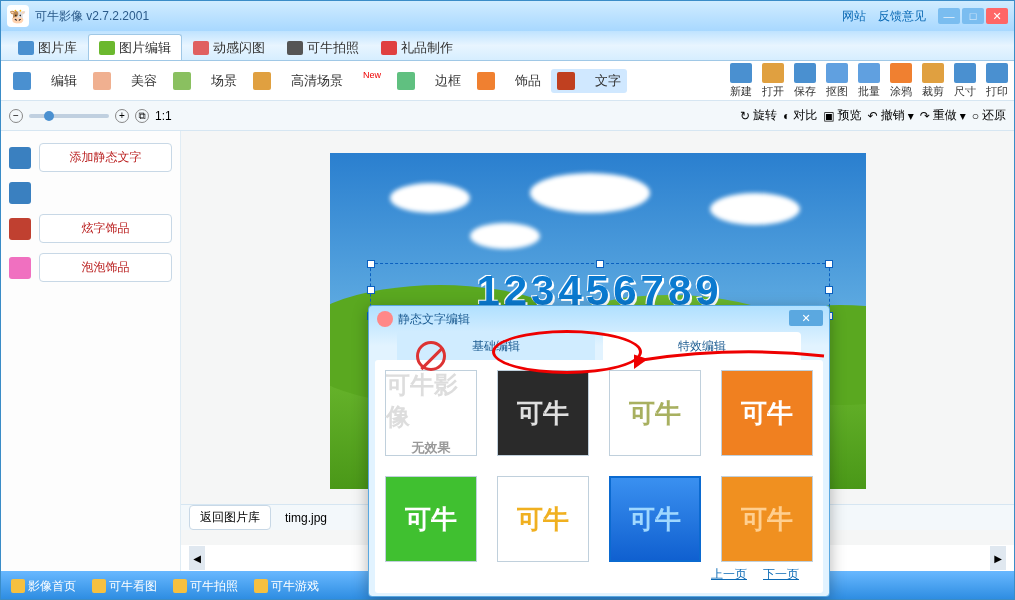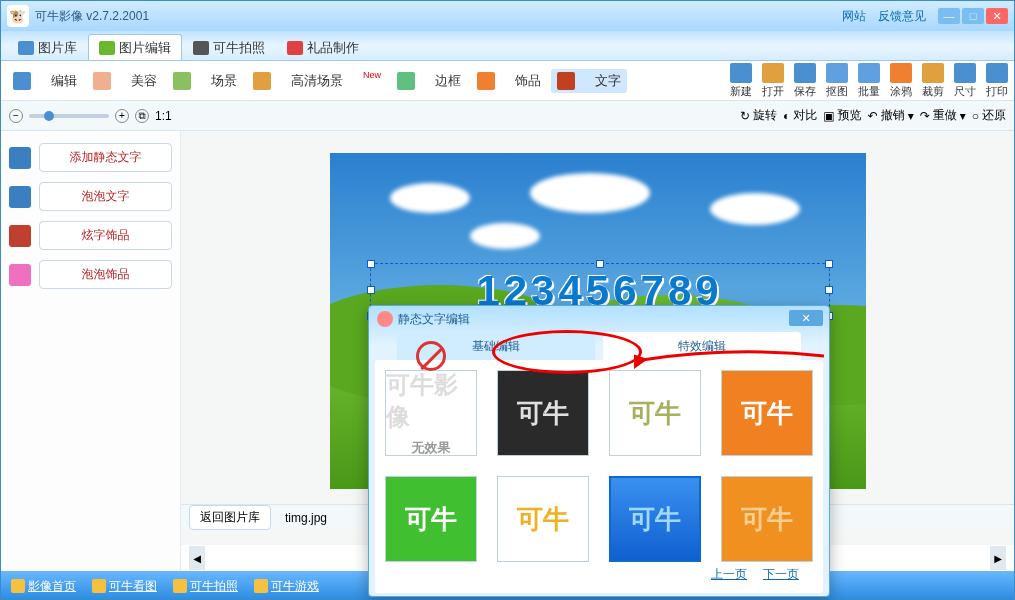--- a/index.html
+++ b/index.html
@@ -43,21 +43,21 @@
 .grass{position:absolute;left:0;right:0;bottom:0;height:38%;background:linear-gradient(to bottom,#6bb82e 0%,#4a9818 100%);}
 .hill{position:absolute;bottom:25%;background:#5aa820;border-radius:50%;}
 .textsel{position:absolute;left:40px;top:110px;width:460px;height:54px;border:1px dashed #0a60c0;}
 .handle{position:absolute;width:8px;height:8px;background:#fff;border:1px solid #0a60c0;}
 .bigtext{font-size:42px;font-weight:bold;color:#0a7ad0;text-shadow:2px 2px 0 #fff,-1px -1px 0 #fff;letter-spacing:4px;font-family:Arial,sans-serif;line-height:54px;text-align:center;}
 .bottombar { height:30px; background:#f3f8fb; display:flex; align-items:center; padding:0 8px; font-size:12px; gap:14px; border-top:1px solid #d6e6f2; }
 .back-btn { background:#fff; border:1px solid #c8d8e6; border-radius:4px; padding:3px 10px; }
 .thumbstrip { height:30px; background:#fff; display:flex; align-items:center; padding:0 8px; gap:4px; }
 .scroll-arrow{width:16px;height:24px;background:#e0e8f0;display:flex;align-items:center;justify-content:center;font-size:10px;}
 .footer { height:30px; background:linear-gradient(to bottom,#68b8ff,#2a8ae0); display:flex; align-items:center; padding:0 10px; gap:16px; font-size:12px; color:#fff; }
-.footer span{display:flex;align-items:center;gap:3px;text-decoration:underline;}
+.footer span{display:flex;align-items:center;gap:3px;}
 .fic{width:14px;height:14px;background:#f6c040;border-radius:2px;}
 
 .dialog { position:absolute; left:368px; top:305px; width:462px; height:292px; background:linear-gradient(to bottom,#b0e0ff 0%,#e2f3ff 40px,#e2f3ff 100%); border:1px solid #5aa8e0; border-radius:4px; box-shadow:0 4px 16px rgba(0,0,0,.3); }
 .dlg-title { height:26px; display:flex; align-items:center; padding:0 8px; font-size:12px; color:#1a5a90; }
 .dlg-title .ic{width:16px;height:16px;background:#f88;border-radius:50%;margin-right:5px;}
 .dlg-close { position:absolute; right:6px; top:4px; width:34px; height:16px; background:#5ba8e0; color:#fff; display:flex; align-items:center; justify-content:center; font-size:11px; border-radius:2px; }
 .dlg-tabs { height:28px; display:flex; gap:8px; padding:0 28px; }
 .dtab { flex:1; background:#d0ecff; border-radius:4px 4px 0 0; display:flex; align-items:center; justify-content:center; font-size:12px; color:#1a5a90; }
 .dtab.active { background:#fff; }
 .dlg-body { background:#fff; margin:0 6px 6px 6px; padding:10px; border-radius:3px; }
@@ -94,20 +94,24 @@
 <div class="maintabs" id="maintabs">
     <div class="mtab">
       <div class="ic" style="background:#4a90d0"></div>
       <span>图片库</span>
     </div>
     <div class="mtab active">
       <div class="ic" style="background:#6bb82e"></div>
       <span>图片编辑</span>
     </div>
     <div class="mtab">
+      <div class="ic" style="background:#e06060"></div>
+      <span>动感闪图</span>
+    </div>
+    <div class="mtab">
       <div class="ic" style="background:#555"></div>
       <span>可牛拍照</span>
     </div>
     <div class="mtab">
       <div class="ic" style="background:#e04040"></div>
       <span>礼品制作</span>
     </div>
   </div>
 
 <div class="toolbar">
@@ -201,21 +205,20 @@
 </div>
 
 <div class="workspace">
   <div class="leftpane" id="leftpane">
       <div class="lp-row">
         <div class="lp-ic" style="background:#3a80c0"></div>
         <div class="lp-btn">添加静态文字</div>
       </div>
       <div class="lp-row">
         <div class="lp-ic" style="background:#3a80c0"></div>
-        <div class="lp-btn">泡泡文字</div>
       </div>
       <div class="lp-row">
         <div class="lp-ic" style="background:#c04030"></div>
         <div class="lp-btn">炫字饰品</div>
       </div>
       <div class="lp-row">
         <div class="lp-ic" style="background:#f070c0"></div>
         <div class="lp-btn">泡泡饰品</div>
       </div>
     </div>

